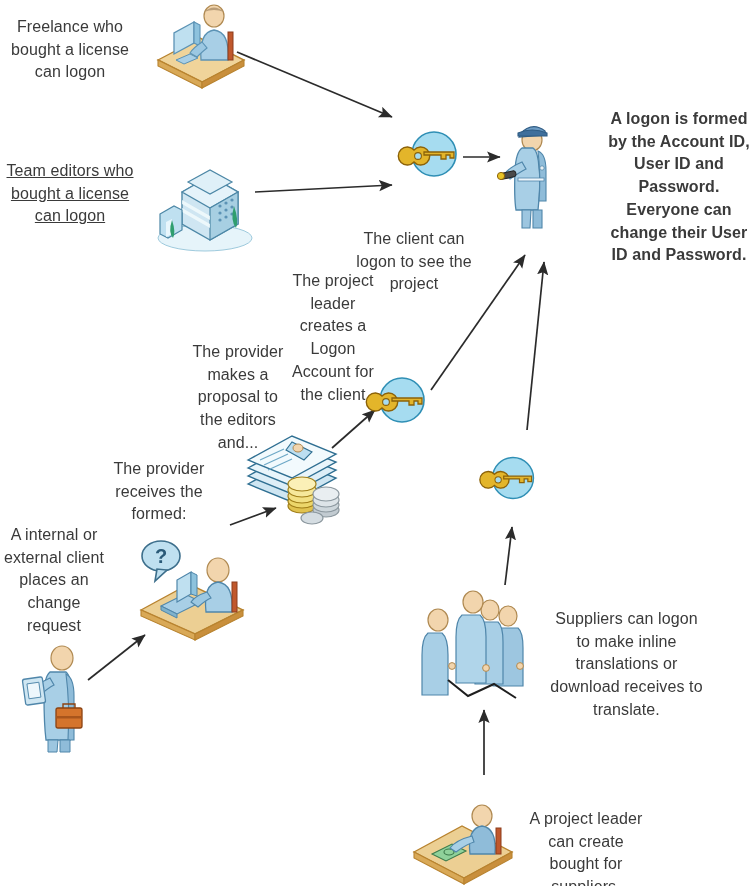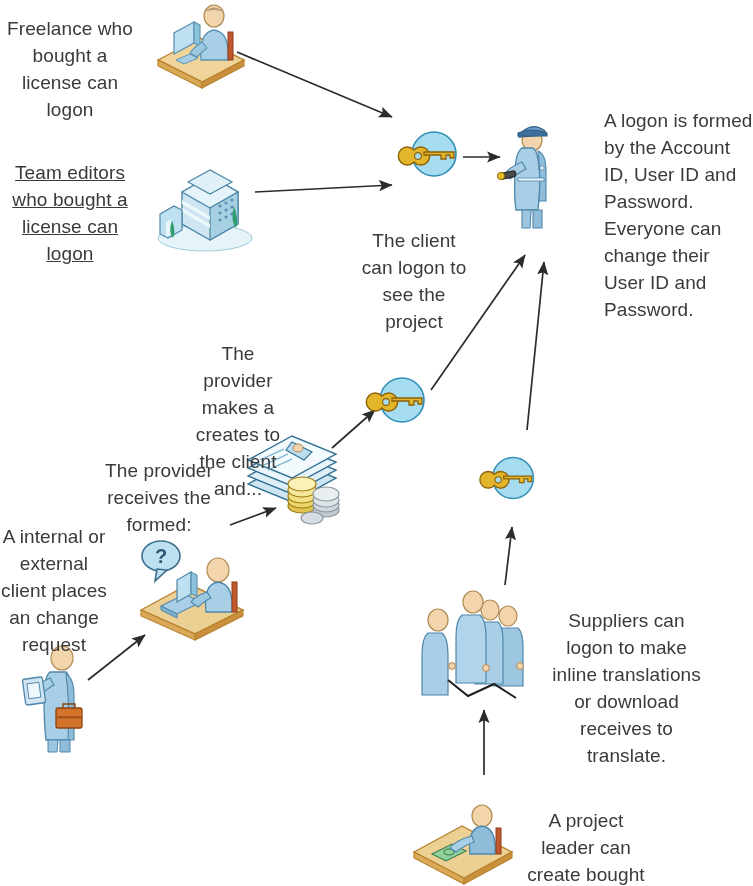--- a/index.html
+++ b/index.html
@@ -1,20 +1,20 @@
 <!DOCTYPE html>
 <html><head>
 <meta charset="utf-8">
 <style>
   html,body{margin:0;padding:0;background:#ffffff;}
   body{width:753px;height:886px;font-family:"Liberation Sans","DejaVu Sans",sans-serif;}
   #stage{position:relative;width:753px;height:886px;overflow:hidden;background:#fff;}
-  .cap{position:absolute;color:#3a3a3a;font-size:19px;line-height:1.42;letter-spacing:.1px;}
+  .cap{position:absolute;color:#3a3a3a;font-size:16px;line-height:1.42;letter-spacing:.1px;}
   .cap.center{text-align:center;}
-  .cap.left{text-align:left;}
+  .cap.left{text-align:center;font-weight:bold;}
   svg.arrows{position:absolute;left:0;top:0;width:753px;height:886px;pointer-events:none;}
   .icon{position:absolute;}
   .icon svg{display:block;overflow:visible;}
 </style>
 </head>
 <body>
 
 <div id="stage">
 
   <svg class="arrows" viewBox="0 0 753 886">
@@ -221,19 +221,20 @@
       <path d="M62,60 q-3,-26 12,-28 q15,2 13,28 Z" fill="#8fbcd9" stroke="#4f86aa" stroke-width="1.3"></path>
       <path d="M64,42 q-16,4 -22,12 l6,4 q11,-8 18,-10 Z" fill="#a8cfe6" stroke="#4f86aa" stroke-width="1.1"></path>
       <rect x="88" y="34" width="5" height="26" fill="#c0582c" stroke="#8c3d1c" stroke-width="1"></rect>
     </svg>
   </div>
 
   <div class="cap center" style="left:6px;top:16px;width:128px;">Freelance who bought a license can logon</div>
   <div class="cap center" style="left:6px;top:160px;width:128px;text-decoration:underline;">Team editors who bought a license can logon</div>
   <div class="cap left" style="left:604px;top:108px;width:150px;">A logon is formed by the Account ID, User ID and Password. Everyone can change their User ID and Password.</div>
   <div class="cap center" style="left:355px;top:228px;width:118px;">The client can logon to see the project</div>
-  <div class="cap center" style="left:186px;top:341px;width:104px;">The provider makes a creates to the client and...</div>
+  <div class="cap center" style="left:284px;top:270px;width:98px;">The project leader creates a Logon Account for the client</div>
+  <div class="cap center" style="left:186px;top:341px;width:104px;">The provider makes a proposal to the editors and...</div>
   <div class="cap center" style="left:100px;top:458px;width:118px;">The provider receives the formed:</div>
   <div class="cap center" style="left:0px;top:524px;width:108px;">A internal or external client places an change request</div>
   <div class="cap center" style="left:549px;top:608px;width:155px;">Suppliers can logon to make inline translations or download receives to translate.</div>
   <div class="cap center" style="left:524px;top:808px;width:124px;">A project leader can create bought for suppliers.</div>
 
 </div>
 
 </body></html>

